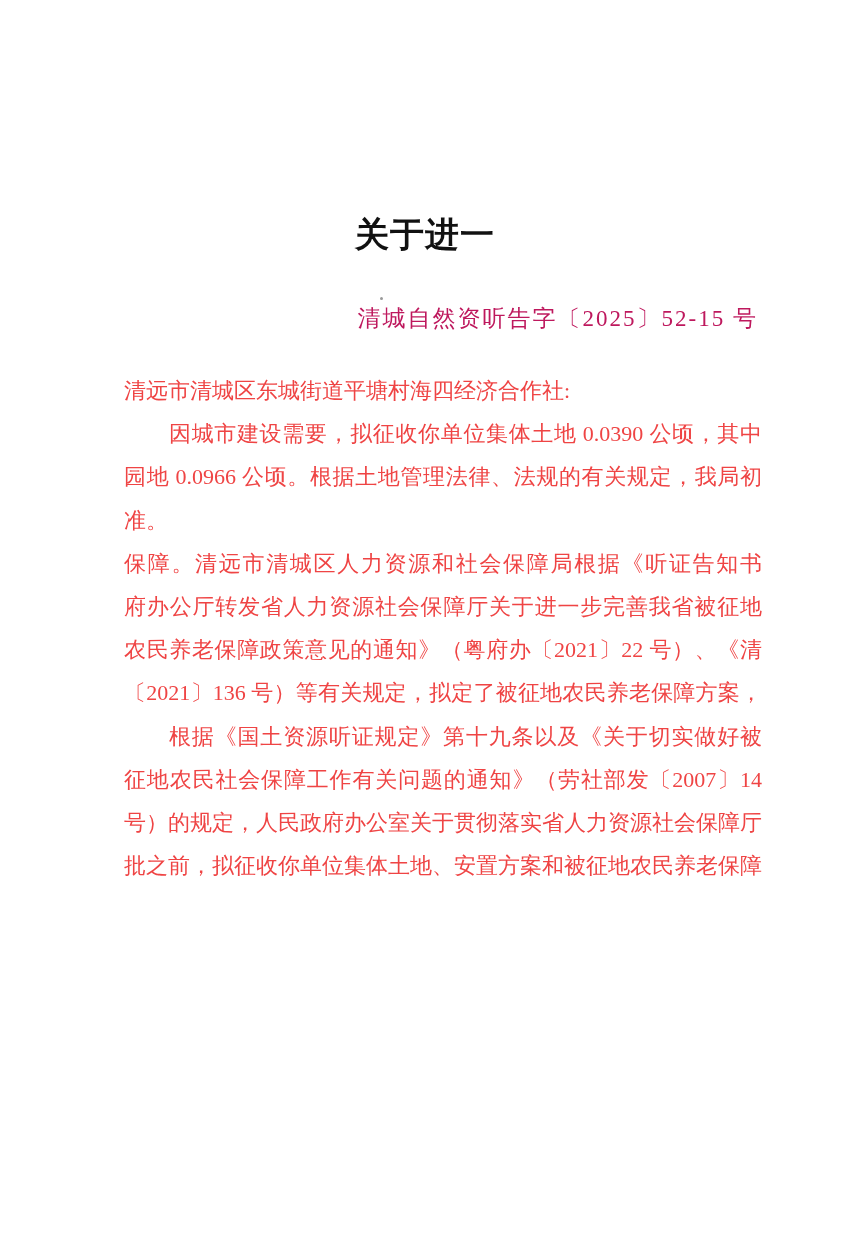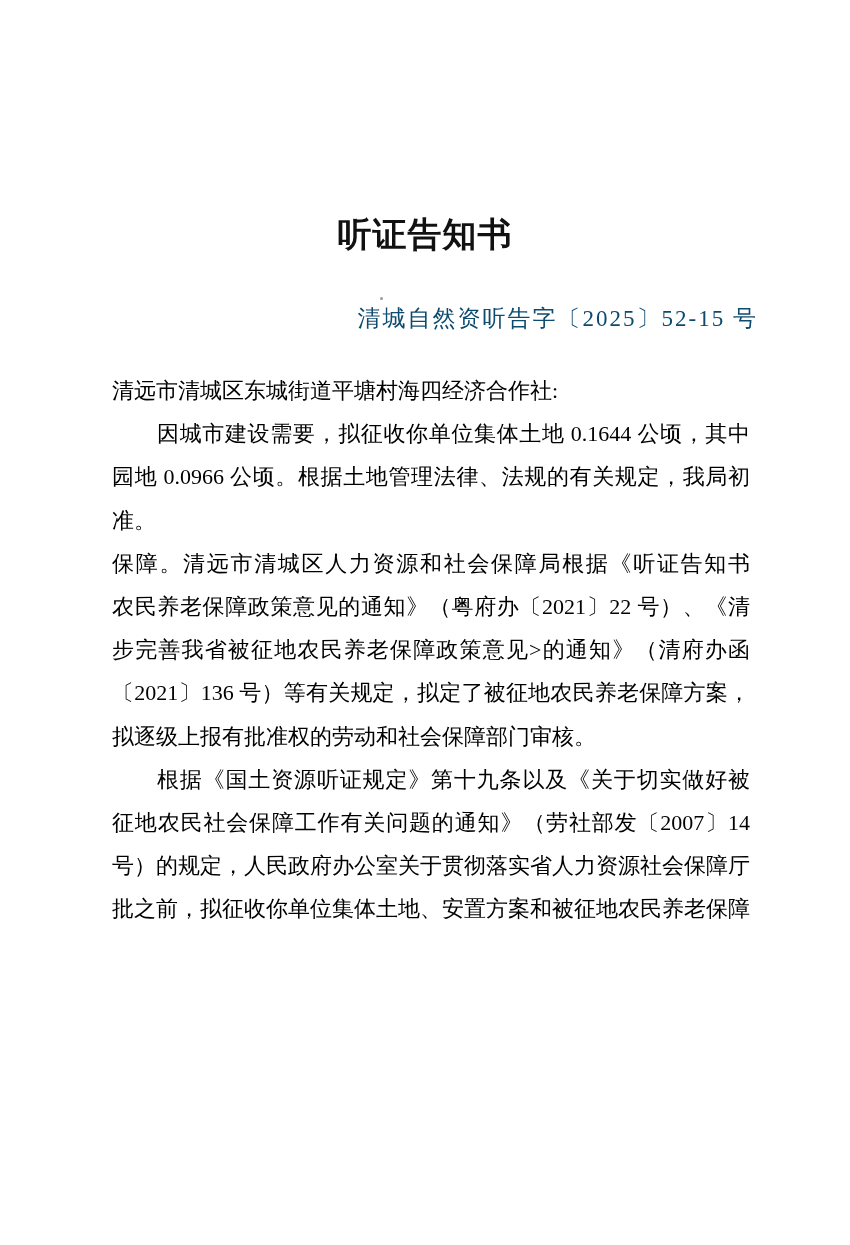--- a/index.html
+++ b/index.html
@@ -27,71 +27,70 @@
     letter-spacing: 1px;
     color: #111111;
   }
   .doc-number {
     position: absolute;
     top: 303px;
     right: 92px;
     font-size: 23px;
     letter-spacing: 2px;
     white-space: nowrap;
-    color: #0c4a6e;
+    color: #be185d;
   }
   .speck {
     position: absolute;
     top: 297px;
     left: 380px;
     width: 3px;
     height: 3px;
     background: #9a9a9a;
     border-radius: 50%;
   }
   .doc-body {
     position: absolute;
     top: 369px;
-    left: 112px;
+    left: 124px;
     width: 638px;
     font-size: 22px;
-    color: #000000;
+    color: #ef4444;
   }
   .line {
     height: 43.2px;
     line-height: 43.2px;
     box-sizing: border-box;
     overflow: hidden;
   }
   .line.just {
     text-align: justify;
     text-align-last: justify;
   }
   .line.indent {
     padding-left: 45px;
   }
 </style>
 </head>
 <body>
 
 <div class="page">
-  <div class="doc-title">听证告知书</div>
+  <div class="doc-title">关于进一</div>
 
   <div class="speck"></div>
 
   <div class="doc-number">清城自然资听告字〔2025〕52-15 号</div>
 
   <div class="doc-body">
       <div class="line">清远市清城区东城街道平塘村海四经济合作社:</div>
-      <div class="line indent just">因城市建设需要，拟征收你单位集体土地 0.1644 公顷，其中</div>
+      <div class="line indent just">因城市建设需要，拟征收你单位集体土地 0.0390 公顷，其中</div>
       <div class="line just">园地 0.0966 公顷。根据土地管理法律、法规的有关规定，我局初</div>
       <div class="line">准。</div>
       <div class="line just">保障。清远市清城区人力资源和社会保障局根据《听证告知书</div>
+      <div class="line just">府办公厅转发省人力资源社会保障厅关于进一步完善我省被征地</div>
       <div class="line just">农民养老保障政策意见的通知》（粤府办〔2021〕22 号）、《清远市</div>
-      <div class="line just">步完善我省被征地农民养老保障政策意见&gt;的通知》（清府办函</div>
       <div class="line just">〔2021〕136 号）等有关规定，拟定了被征地农民养老保障方案，</div>
-      <div class="line">拟逐级上报有批准权的劳动和社会保障部门审核。</div>
       <div class="line indent just">根据《国土资源听证规定》第十九条以及《关于切实做好被</div>
       <div class="line just">征地农民社会保障工作有关问题的通知》（劳社部发〔2007〕14</div>
       <div class="line just">号）的规定，人民政府办公室关于贯彻落实省人力资源社会保障厅</div>
       <div class="line just">批之前，拟征收你单位集体土地、安置方案和被征地农民养老保障</div>
     </div>
 </div>
 
 </body></html>

